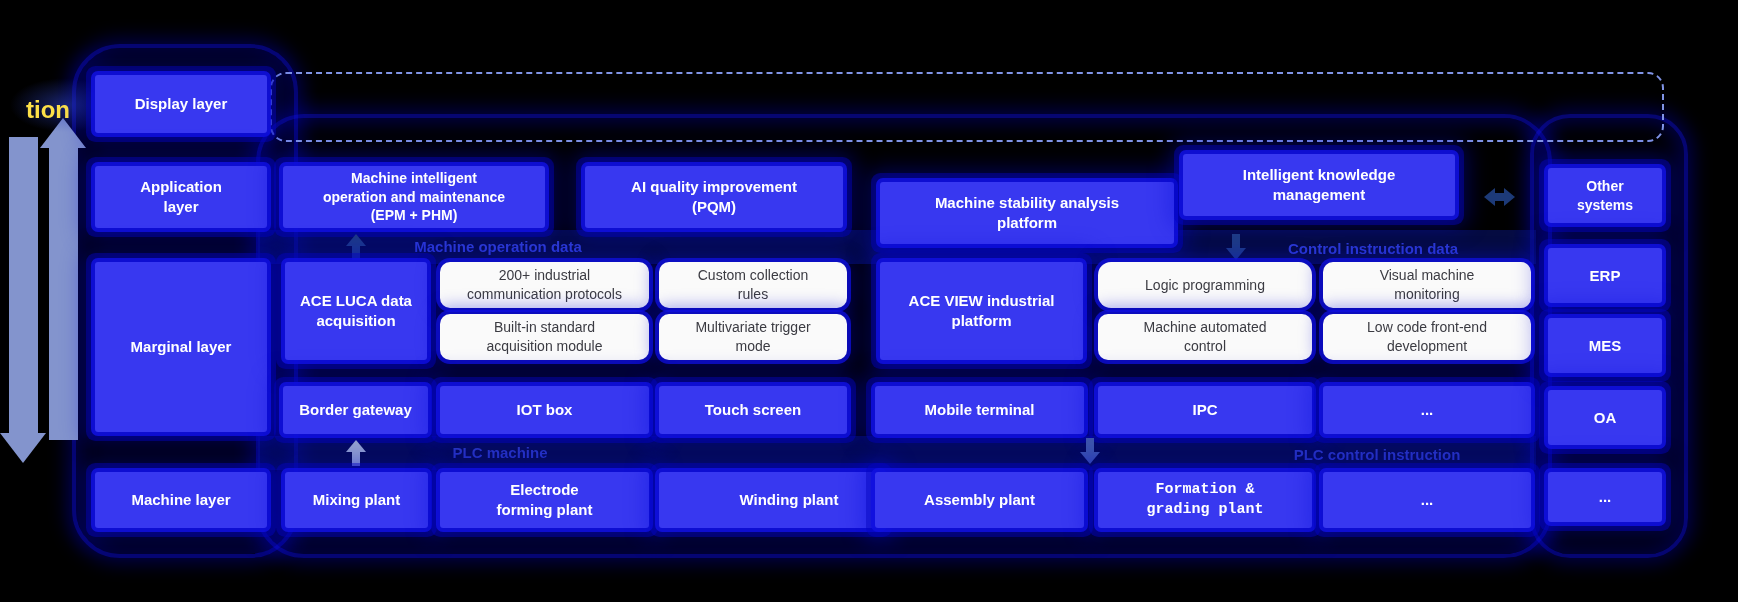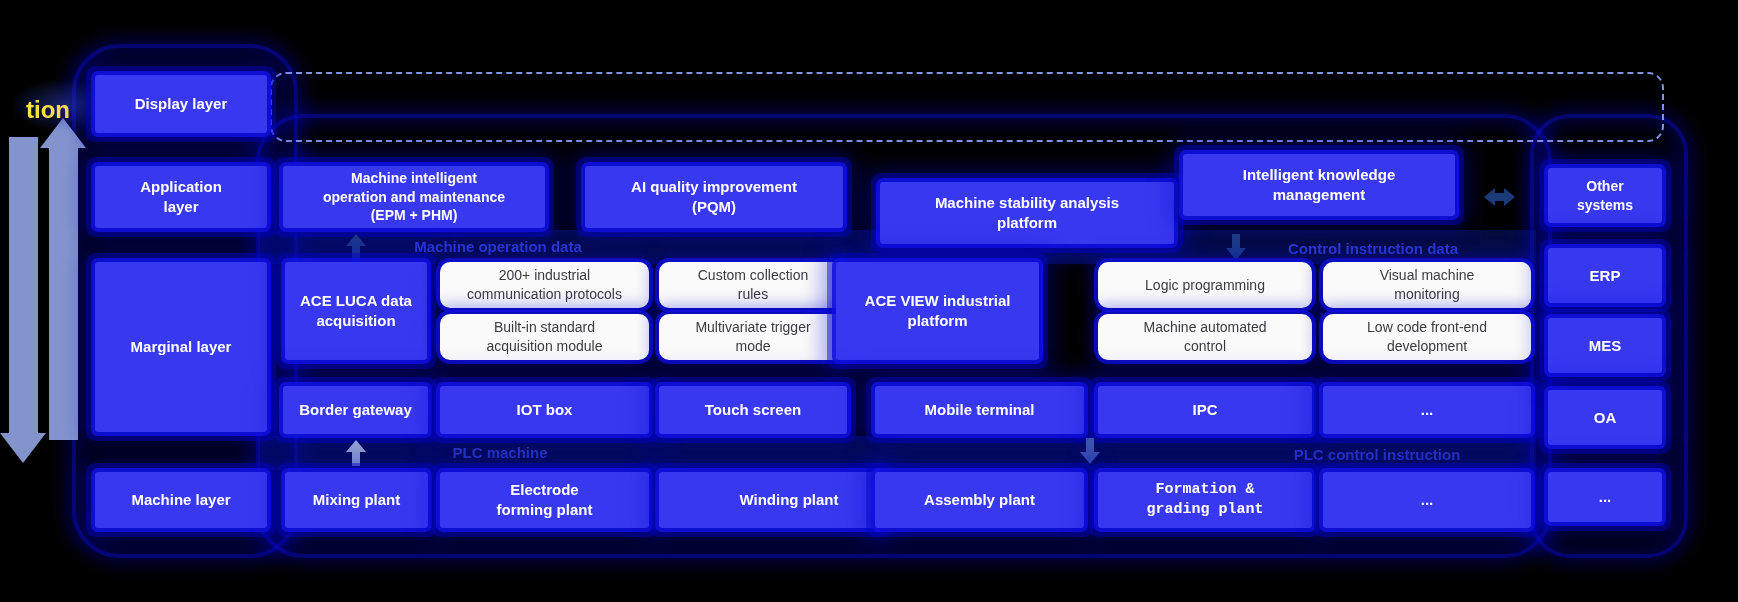--- a/index.html
+++ b/index.html
@@ -114,23 +114,23 @@
   <div class="box-blue" style="left:285px;top:262px;width:142px;height:98px;">ACE LUCA data
 acquisition</div>
   <div class="box-white" style="left:440px;top:262px;width:209px;height:46px;">200+ industrial
 communication protocols</div>
   <div class="box-white" style="left:440px;top:314px;width:209px;height:46px;">Built-in standard
 acquisition module</div>
   <div class="box-white" style="left:659px;top:262px;width:188px;height:46px;">Custom collection
 rules</div>
   <div class="box-white" style="left:659px;top:314px;width:188px;height:46px;">Multivariate trigger
 mode</div>
-  <div class="box-blue" style="left:836px;top:262px;width:203px;height:98px;">ACE VIEW industrial
+  <div class="box-blue" style="left:880px;top:262px;width:203px;height:98px;">ACE VIEW industrial
 platform</div>
-  <div class="box-white" style="left:1098px;top:262px;width:214px;height:46px;">Logic programming</div>
+  <div class="box-white" style="left:1098px;top:262px;width:214px;height:46px;border-radius:13px;">Logic programming</div>
   <div class="box-white" style="left:1098px;top:314px;width:214px;height:46px;">Machine automated
 control</div>
   <div class="box-white" style="left:1323px;top:262px;width:208px;height:46px;">Visual machine
 monitoring</div>
   <div class="box-white" style="left:1323px;top:314px;width:208px;height:46px;">Low code front-end
 development</div>
 
   <div class="box-blue" style="left:283px;top:386px;width:145px;height:48px;">Border gateway</div>
   <div class="box-blue" style="left:440px;top:386px;width:209px;height:48px;">IOT box</div>
   <div class="box-blue" style="left:659px;top:386px;width:188px;height:48px;">Touch screen</div>

